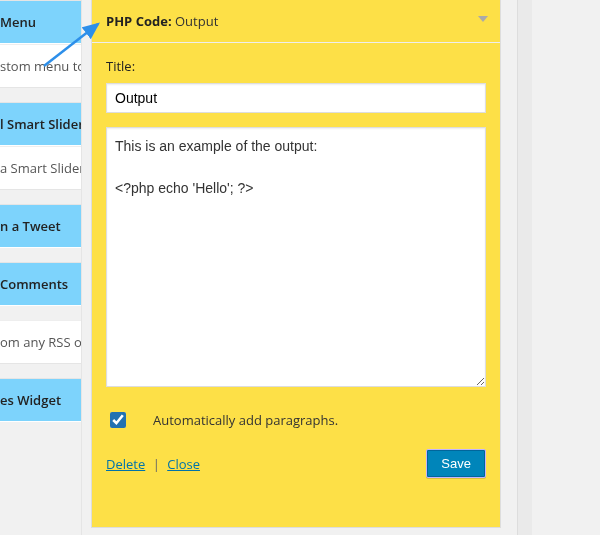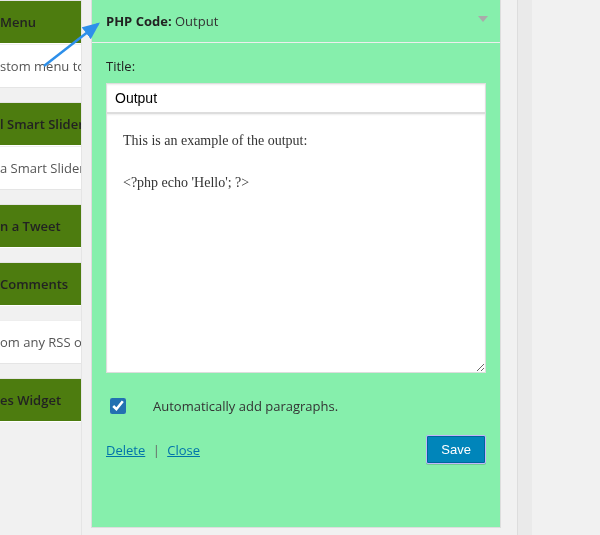--- a/index.html
+++ b/index.html
@@ -1,30 +1,30 @@
 <!DOCTYPE html>
 <html><head>
 <meta charset="utf-8">
 <style>
 html,body{margin:0;padding:0;font-family:-apple-system,"Segoe UI","Open Sans",Arial,sans-serif;font-size:13px;color:#222;background:#f1f1f1;}
 *{box-sizing:border-box;}
 .viewport{width:600px;height:535px;background:#f1f1f1;position:relative;overflow:hidden;}
 .sidebar{position:absolute;left:0;top:0;width:82px;height:535px;border-right:1px solid #e5e5e5;}
-.sb-hdr{background:#4d7c0f;border-top:1px solid #e5e5e5;border-bottom:1px solid #fff;padding:12px 6px 12px 0;color:#222;font-weight:600;text-align:left;white-space:nowrap;overflow:hidden;}
+.sb-hdr{background:#7dd3fc;border-top:1px solid #e5e5e5;border-bottom:1px solid #fff;padding:12px 6px 12px 0;color:#222;font-weight:600;text-align:left;white-space:nowrap;overflow:hidden;}
 .sb-desc{background:#fff;border-top:1px solid #eee;border-bottom:1px solid #e5e5e5;padding:12px 6px 12px 0;color:#555;font-size:13px;white-space:nowrap;overflow:hidden;}
 .sb-gap{height:14px;}
-.main{position:absolute;left:91px;top:0;width:410px;height:528px;background:#86efac;border:1px solid #ddd;border-top:none;}
+.main{position:absolute;left:91px;top:0;width:410px;height:528px;background:#fde047;border:1px solid #ddd;border-top:none;}
 .widget-hdr{padding:12px 14px;border-bottom:1px solid #eee;position:relative;}
 .widget-hdr .bold{font-weight:700;}
 .widget-hdr .thin{font-weight:400;color:#333;}
 .tri-down{position:absolute;right:12px;top:16px;width:0;height:0;border-left:5px solid transparent;border-right:5px solid transparent;border-top:6px solid #aaa;cursor:pointer;}
 .widget-body{padding:14px 14px 16px 14px;}
 .field-label{display:block;margin-bottom:8px;color:#222;}
 .text-input{width:100%;height:30px;border:1px solid #ddd;padding:4px 8px;font-size:14px;background:#fff;box-shadow:inset 0 1px 2px rgba(0,0,0,.07);}
-.textarea{width:100%;height:260px;border:1px solid #ddd;padding:16px;font-size:14px;font-family:Liberation Serif, serif;background:#fff;box-shadow:inset 0 1px 2px rgba(0,0,0,.07);resize:both;color:#333;line-height:1.5;}
+.textarea{width:100%;height:260px;border:1px solid #ddd;padding:8px;font-size:14px;font-family:Liberation Sans, sans-serif;background:#fff;box-shadow:inset 0 1px 2px rgba(0,0,0,.07);margin-top:14px;resize:both;color:#333;line-height:1.5;}
 .cb-row{margin-top:18px;display:flex;align-items:center;gap:24px;color:#333;}
 .cb{width:16px;height:16px;accent-color:#2271b1;}
 .actions{display:flex;justify-content:space-between;align-items:center;margin-top:18px;}
 .links a{color:#0073aa;text-decoration:underline;cursor:pointer;text-align:center;}
 .sep{color:#666;margin:0 4px;}
 .save-btn{background:#0085ba;color:#fff;border:1px solid #c4b5fd;outline:none;border-radius:2px;padding:6px 14px;font-size:13px;cursor:pointer;box-shadow:0 0 0 1px #00669b inset,0 1px 0 rgba(0,0,0,.15);}
 .arrow{position:absolute;left:40px;top:20px;width:70px;height:50px;pointer-events:none;z-index:5;}
 .right-strip{position:absolute;left:517px;top:0;width:15px;height:535px;background:#eaeaea;border-left:1px solid #ddd;}
 .far-right{position:absolute;left:532px;top:0;width:68px;height:535px;background:#f1f1f1;}
 </style>

